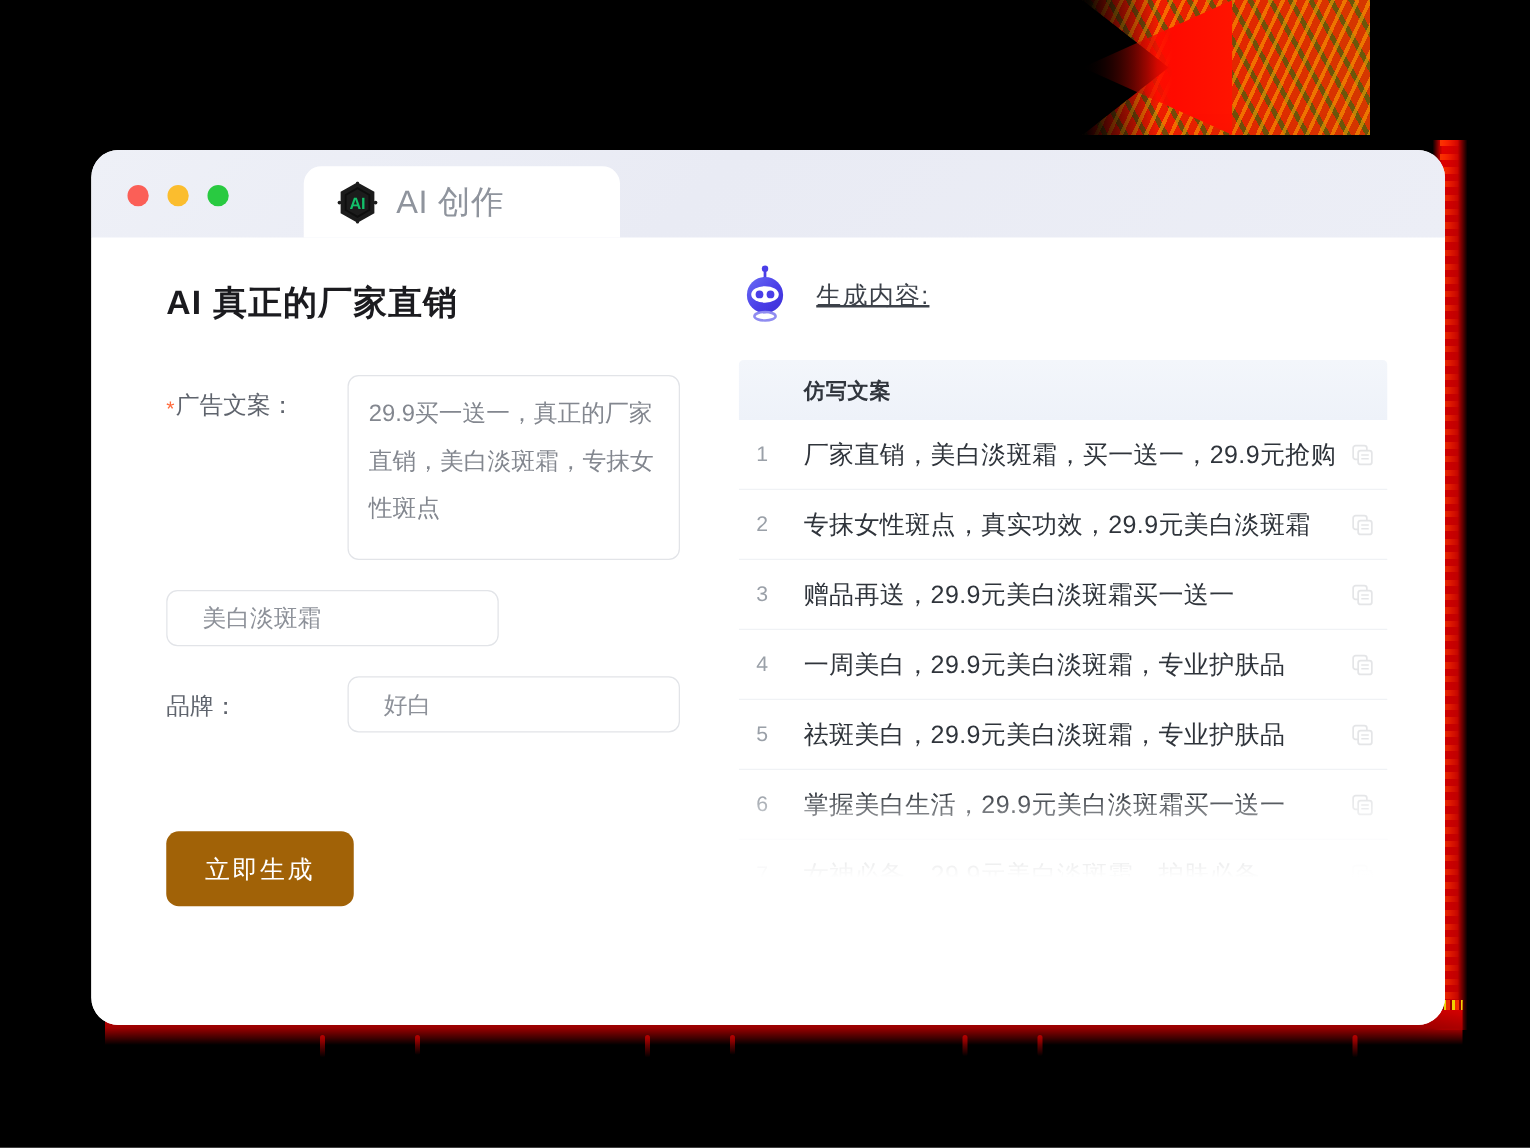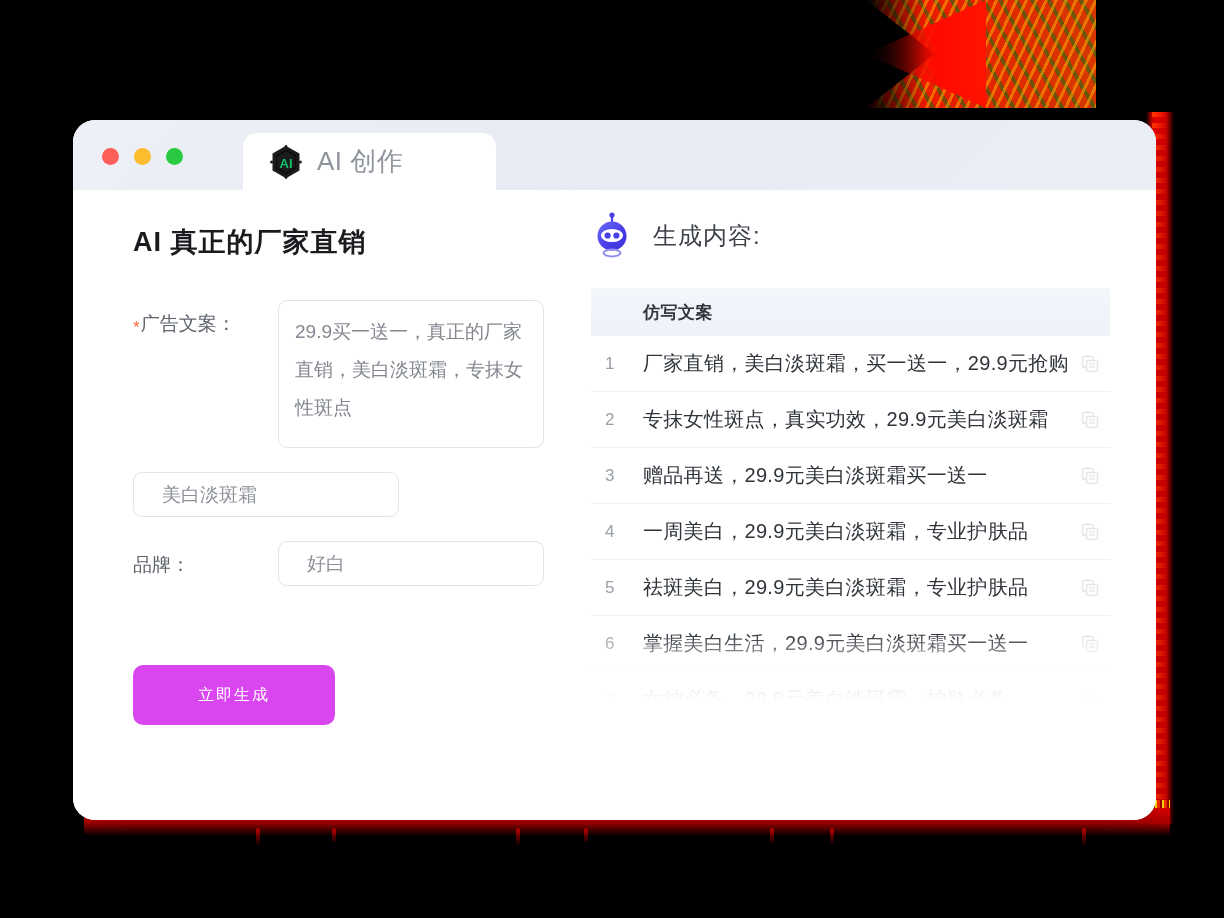--- a/index.html
+++ b/index.html
@@ -223,50 +223,51 @@
     resize: none;
     overflow: hidden;
     color: #83878f;
   }
   input.input-box { height: 45px; }
 
   .cta {
     position: absolute;
     left: 60px;
     bottom: 95px;
-    width: 202px;
+    width: 150px;
     height: 60px;
-    background: #d946ef;
+    background: #a16207;
     border: none;
     border-radius: 10px;
     color: #ffffff;
-    font-size: 16px;
+    font-size: 20px;
     letter-spacing: 2px;
     font-family: inherit;
     cursor: pointer;
   }
 
   
   .right-col {
     flex: 1;
     padding: 22px 46px 0 18px;
     box-sizing: border-box;
     position: relative;
   }
   .gen-head {
     display: flex;
     align-items: center;
     gap: 20px;
     margin-bottom: 28px;
   }
   .robot { width: 42px; height: 48px; flex: none; }
   .gen-title {
-    font-size: 24px;
+    font-size: 20px;
     color: #3c4149;
     letter-spacing: 1px;
+    text-decoration: underline;
   }
 
   .table {
     width: 100%;
     border-radius: 4px;
     overflow: hidden;
     position: relative;
     height: 420px;
   }
   .thead {

